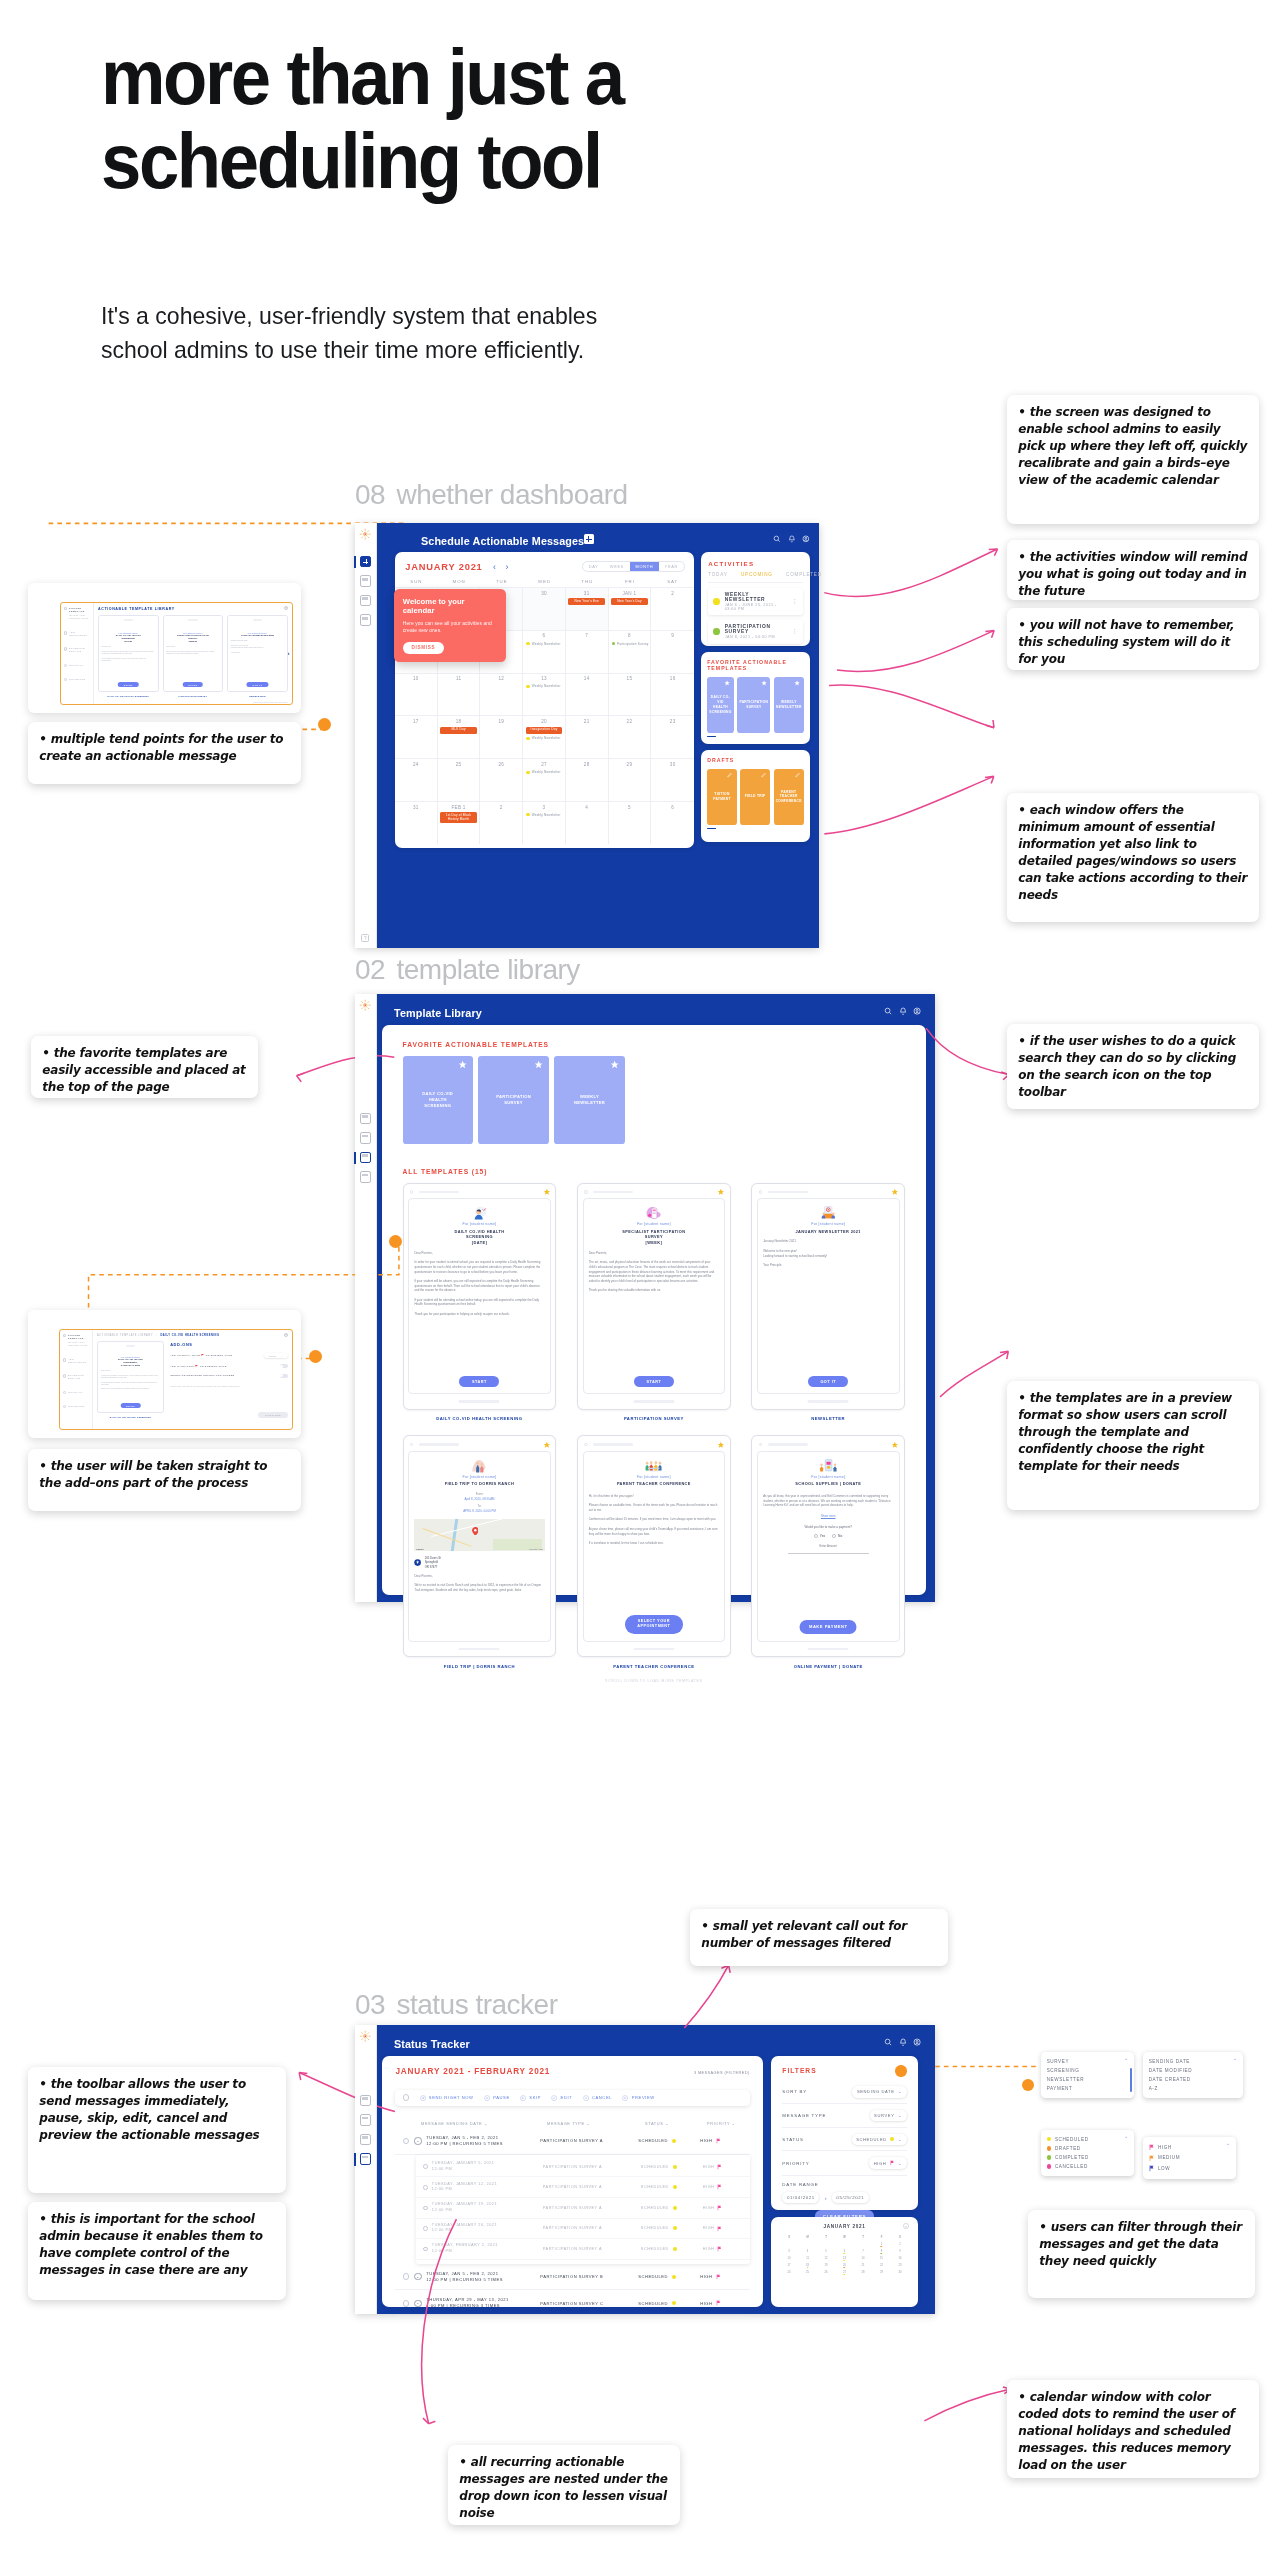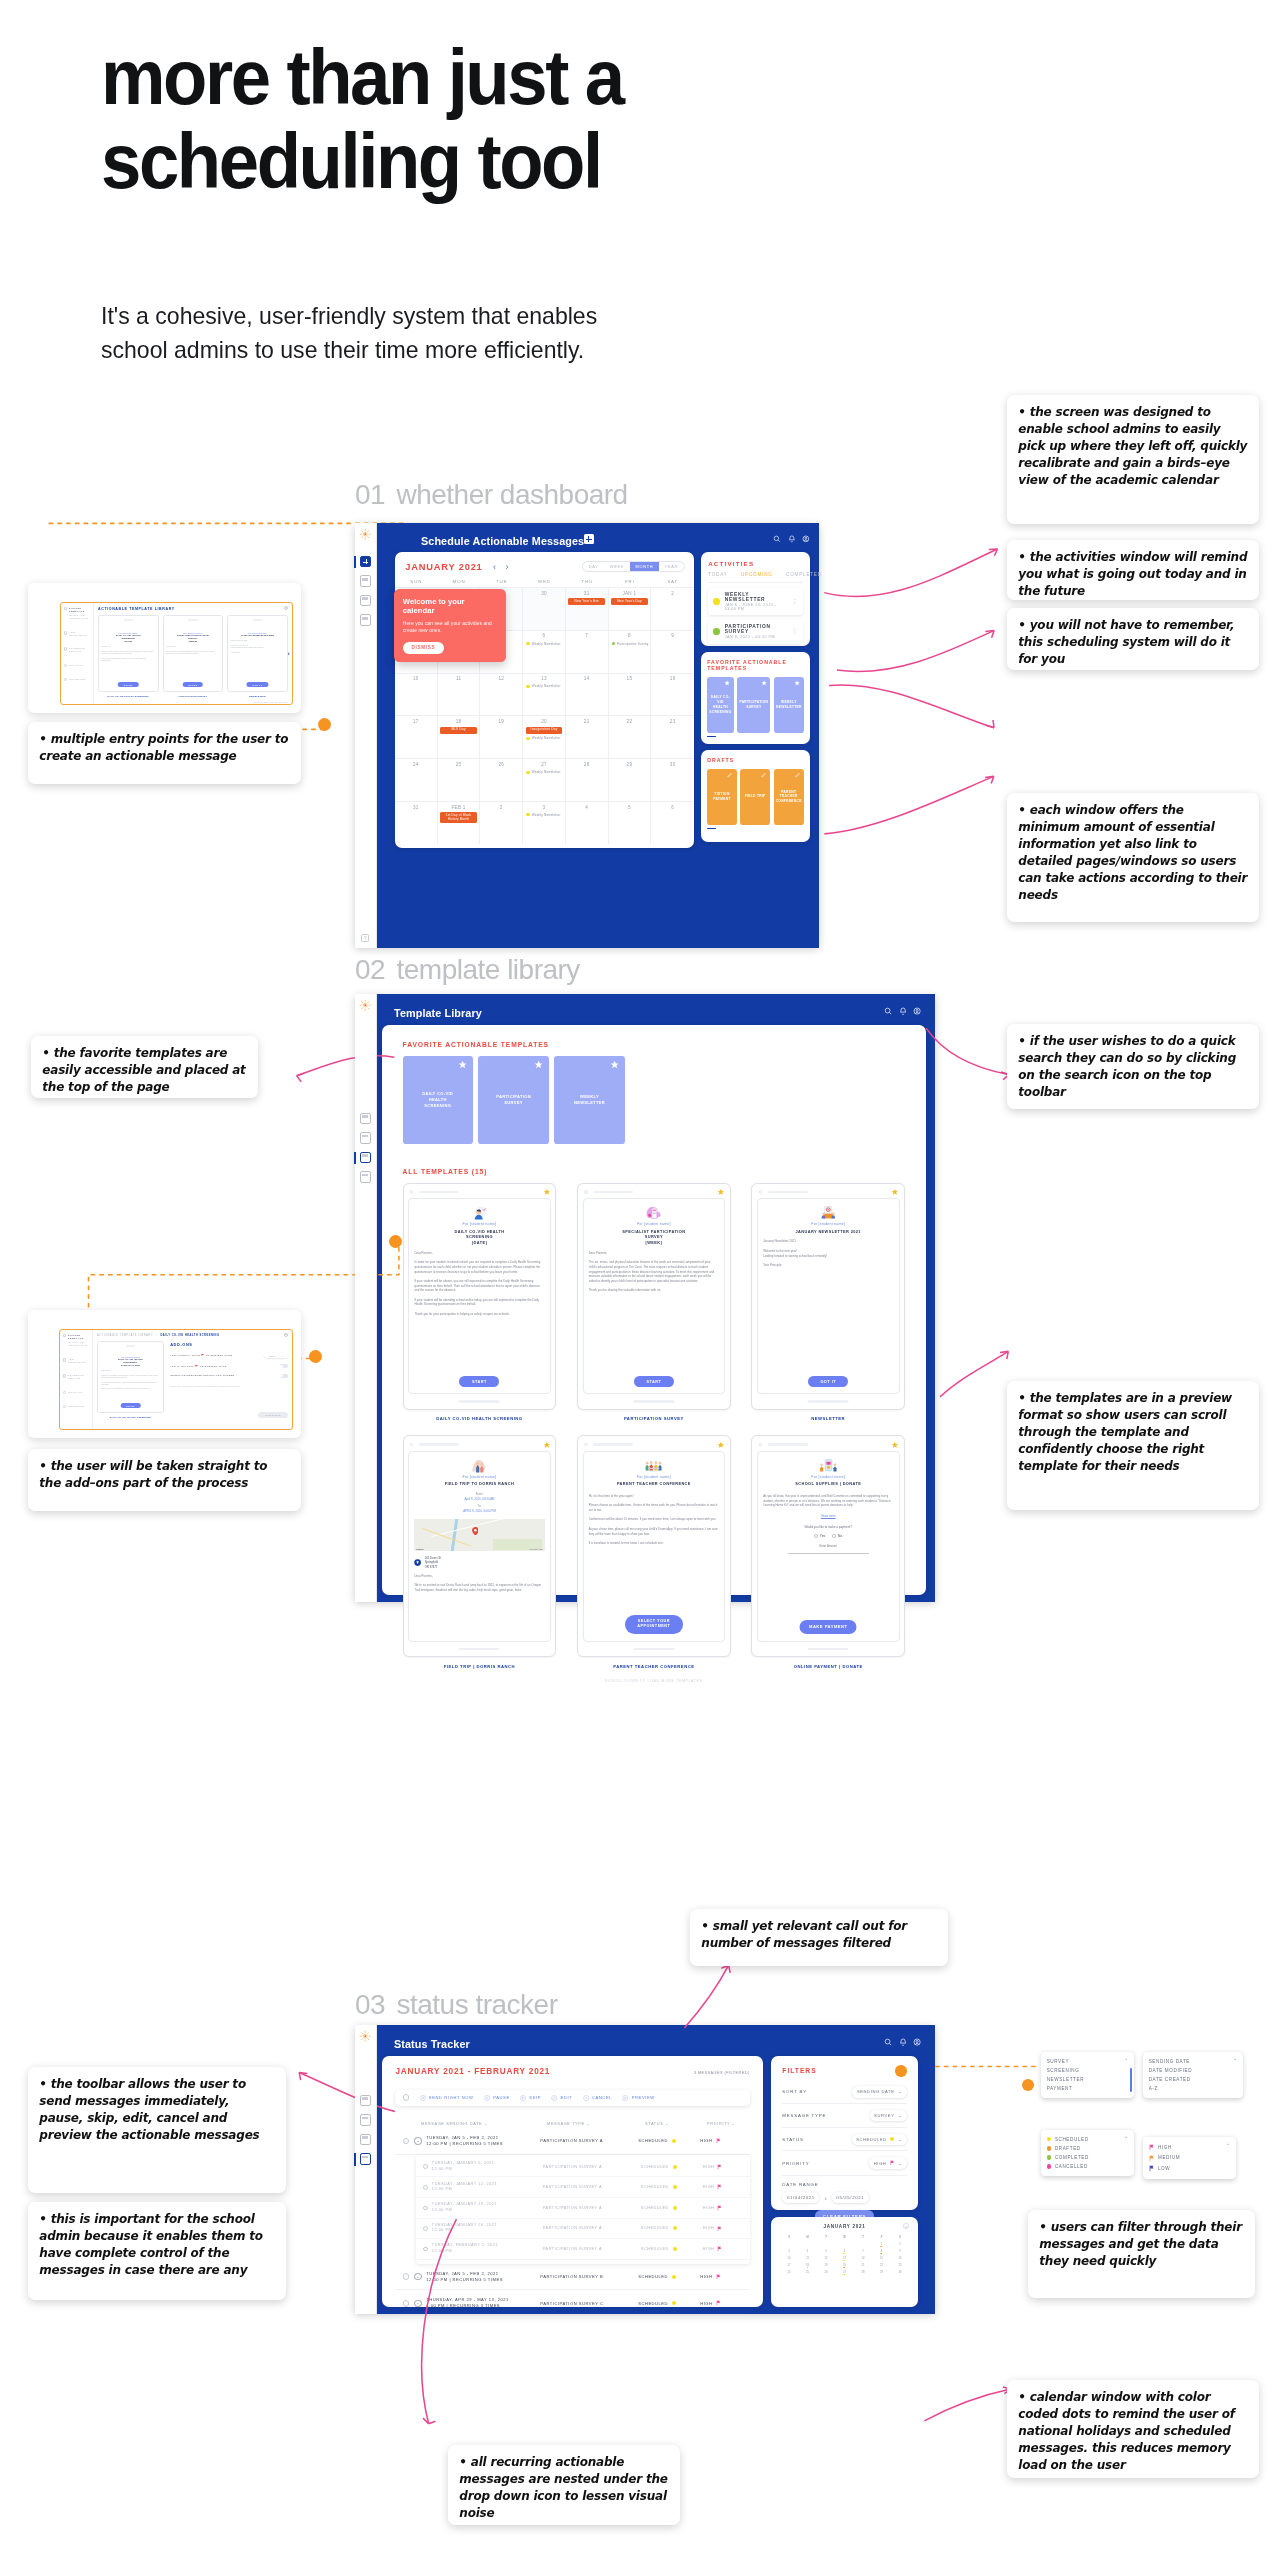--- a/index.html
+++ b/index.html
@@ -171,21 +171,21 @@
   .tcircle{ width:3.6px;height:3.6px;border-radius:50%;border:0.5px solid #cfd3dd; }
 </style>
 </head>
 <body>
 
 <div id="hero-title">more than just a
 scheduling tool</div>
 <div id="hero-sub">It's a cohesive, user-friendly system that enables
 school admins to use their time more efficiently.</div>
 
-<div class="sec-label" style="left:355px;top:479px"><b>01</b><span>whether dashboard</span></div>
+<div class="sec-label" style="left:355px;top:479px"><b>08</b><span>whether dashboard</span></div>
 <div class="sec-label" style="left:355px;top:954px"><b>02</b><span>template library</span></div>
 <div class="sec-label" style="left:355px;top:1989px"><b>03</b><span>status tracker</span></div>
 
 <div class="dash" style="left:46px;top:519px;width:618px;height:222px">
   <svg width="618" height="222" viewBox="0 0 1200 430">
     <path d="M5 8 H 700 V 98" fill="none" stroke="#f79421" stroke-width="3" stroke-dasharray="9 8"></path>
     <path d="M5 408 H 545" fill="none" stroke="#f79421" stroke-width="3" stroke-dasharray="9 8"></path>
   </svg>
 </div>
 <div class="odot" style="left:318px;top:718px;width:13.4px;height:13.4px"></div>
@@ -248,21 +248,21 @@
         <div style="flex:1;text-align:center;font-size:2.1px;font-weight:bold;color:#123ba3;letter-spacing:0.2px">DAILY CO-VID HEALTH SCREENING</div>
         <div style="flex:1;text-align:center;font-size:2.1px;font-weight:bold;color:#123ba3;letter-spacing:0.2px">PARTICIPATION SURVEY</div>
         <div style="flex:1;text-align:center;font-size:2.1px;font-weight:bold;color:#123ba3;letter-spacing:0.2px">NEWSLETTER</div>
       </div>
       <div style="text-align:right;font-size:1.9px;color:#c3c6d0;margin-top:4.1px">Scroll to the right to load more templates.</div>
     </div>
     <div style="position:absolute;right:2.1px;top:50%;transform:translateY(-50%);color:#123ba3;font-size:5.7px;font-weight:bold">›</div>
     <div style="position:absolute;right:3.6px;top:3.6px;width:4.1px;height:4.1px;border:0.5px solid #c9ccd4;border-radius:50%;color:#b0b4c0;font-size:3.1px;text-align:center;line-height:3.6px">×</div>
   </div>
 </div>
-<div class="note" style="left:28px;top:722px;width:273px;height:62px">• multiple entry points for the user to create an actionable message</div>
+<div class="note" style="left:28px;top:722px;width:273px;height:62px">• multiple tend points for the user to create an actionable message</div>
 
 <div class="win" style="left:355px;top:523px;width:464px;height:425px">
   <div class="winrail">
     <svg class="rail-logo" viewBox="0 0 24 24">
       <g fill="none" stroke="#f0a43c" stroke-width="1.3">
         <circle cx="12" cy="12" r="3.4"></circle>
         <path d="M12 1.5v4M12 18.5v4M1.5 12h4M18.5 12h4M4.6 4.6l2.8 2.8M16.6 16.6l2.8 2.8M19.4 4.6l-2.8 2.8M7.4 16.6l-2.8 2.8"></path>
       </g>
       <circle cx="12" cy="12" r="1.6" fill="#e8493f"></circle>
     </svg>

